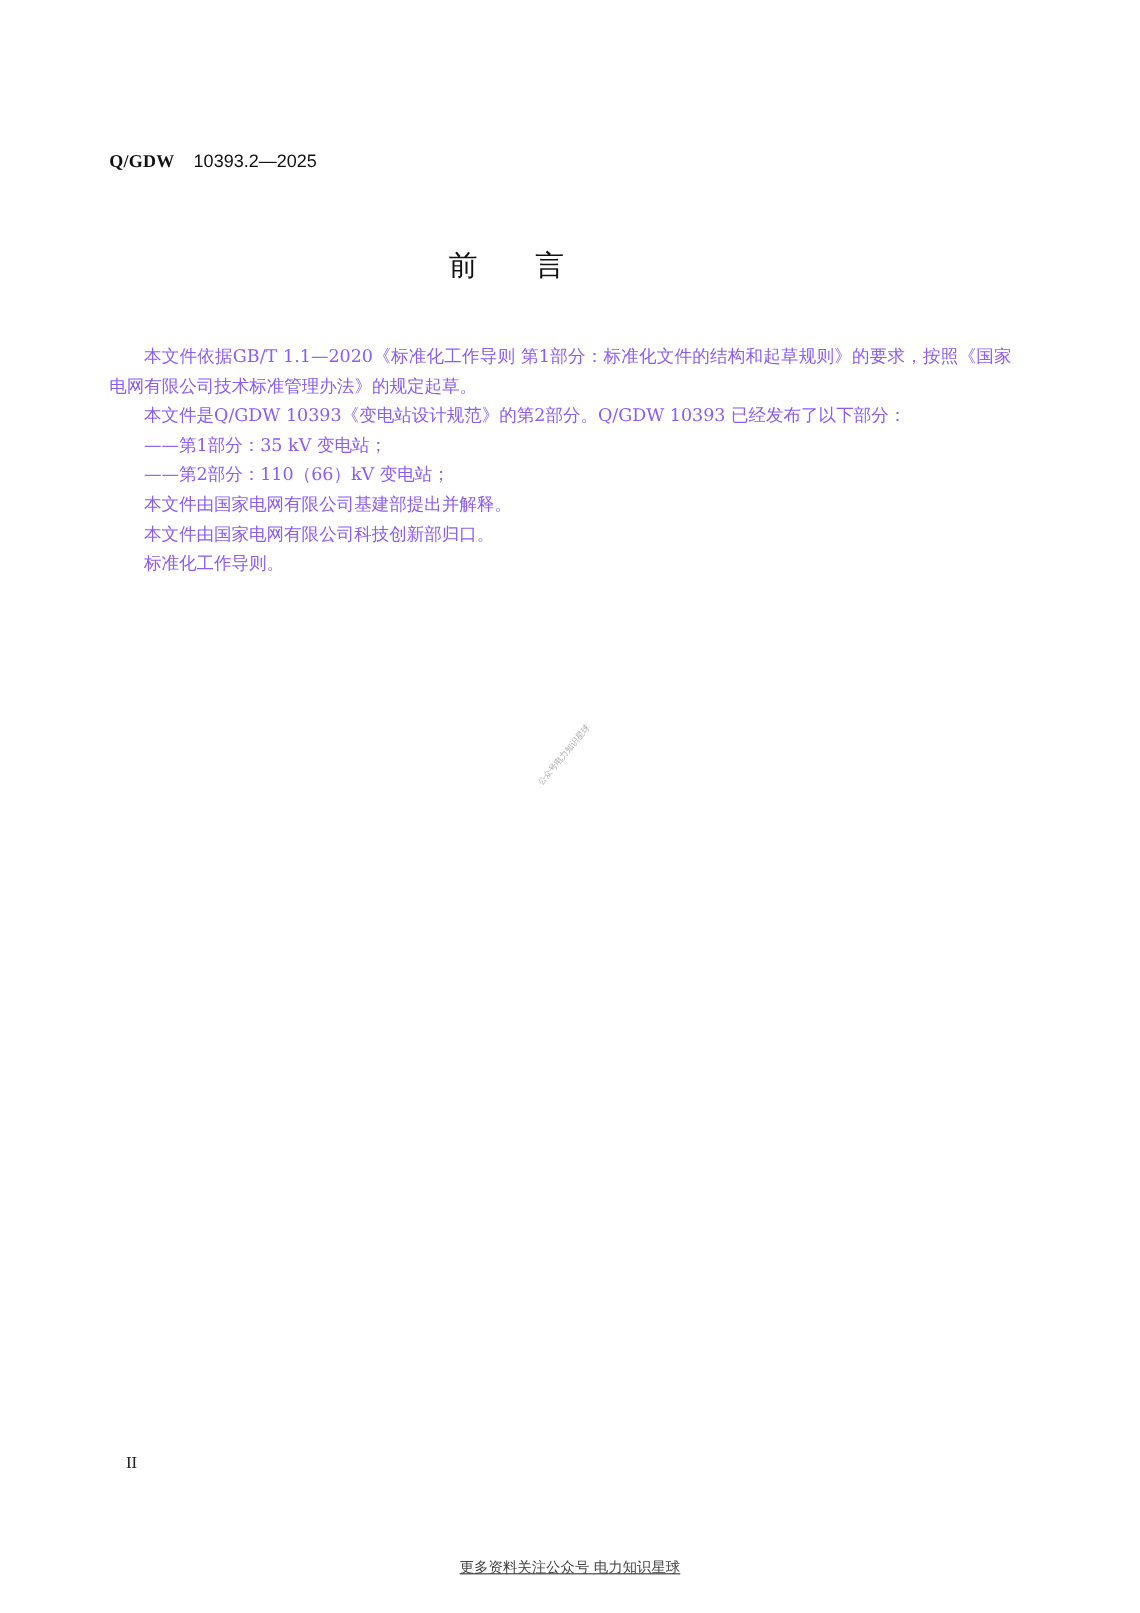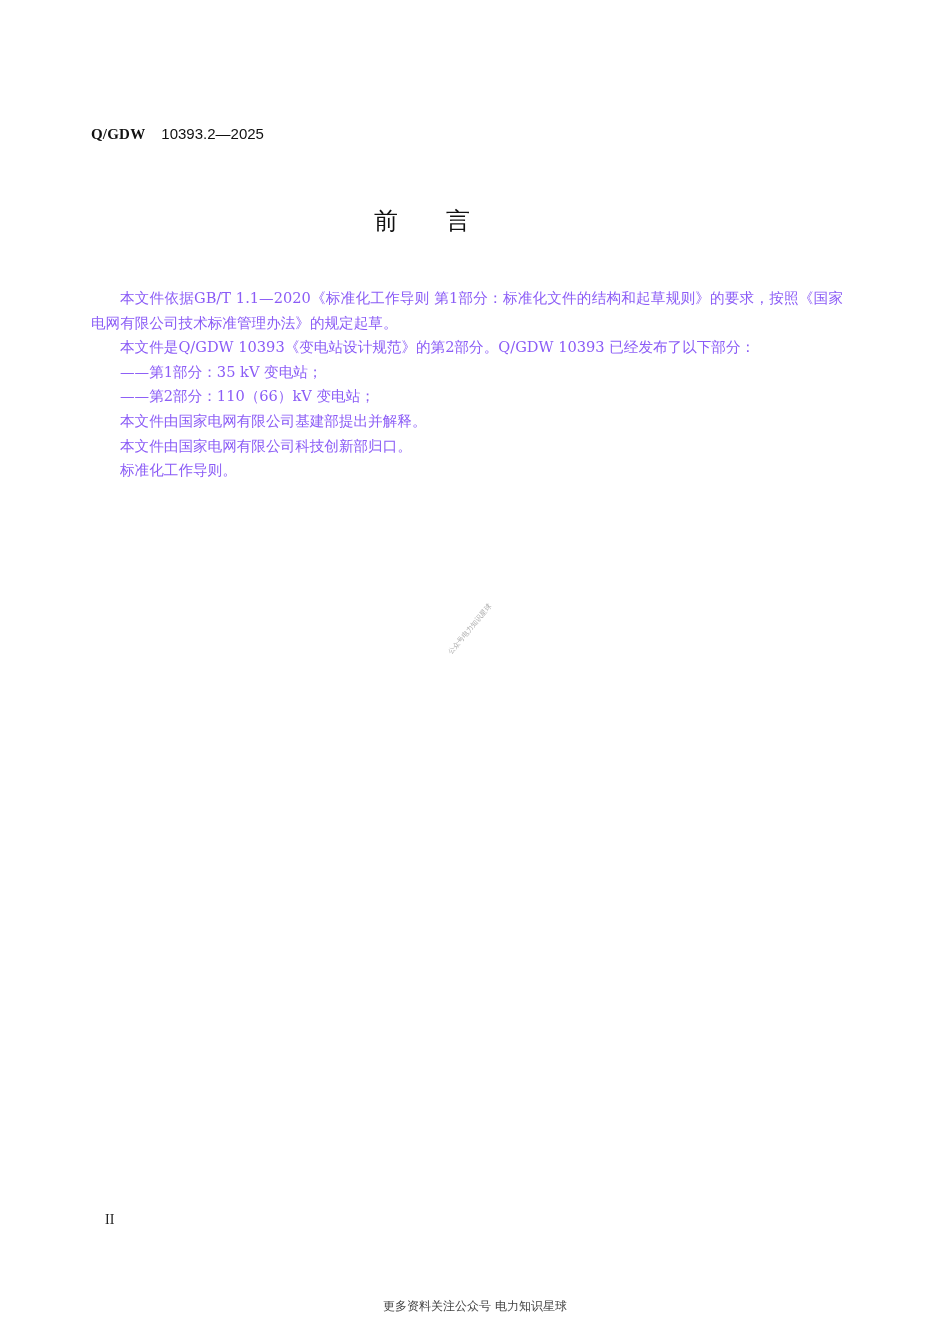--- a/index.html
+++ b/index.html
@@ -89,20 +89,21 @@
     }
     .footer-note {
       position: absolute;
       left: 0;
       width: 950px;
       top: 1298px;
       text-align: center;
       font-family: "DejaVu Sans", sans-serif;
       font-size: 12px;
       color: #444;
+      text-decoration: underline;
     }
   </style>
 </head>
 <body>
 
 <div class="doc-header">
   <span class="code-prefix">Q/GDW</span><span class="code-number">10393.2—2025</span>
 </div>
 
 <div class="page-title">

